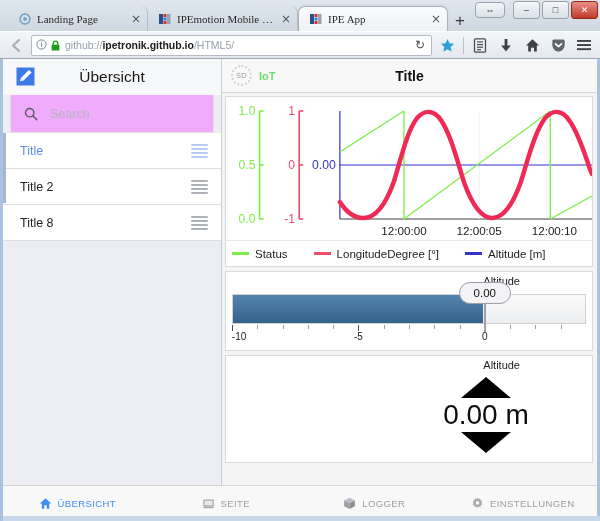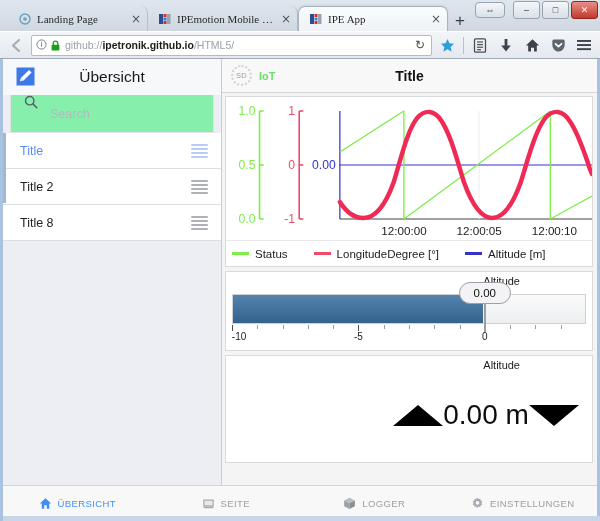--- a/index.html
+++ b/index.html
@@ -198,26 +198,26 @@
     position: absolute; left: 13px; top: 8px;
     width: 19px; height: 19px;
   }
   #left-title {
     width: 100%;
     text-align: center;
     font-size: 15.5px;
     color: #1a1a1a;
   }
   #search-row {
-    background: #86efac;
+    background: #f0abfc;
     height: 38px;
     margin: 0 7px;
     border: 1px solid #e2e4e8;
     border-top: none;
-    display: flex; 
+    display: flex; align-items: center;
     padding-left: 13px;
     flex: 0 0 38px;
     box-shadow: 0 1px 2px rgba(0,0,0,0.04);
   }
   #search-row .mag { margin-right: 12px; display: flex; }
   #search-input {
     border: none; outline: none;
     font-size: 12.5px;
     font-family: "Liberation Sans", sans-serif;
     color: #333;
@@ -364,21 +364,21 @@
     border-right: 1px solid #9d9fa6;
     margin-left: -1px;
     z-index: 2;
   }
 
   
   #gauge-inner {
     position: absolute;
     right: 36px; top: 16px; bottom: 4px;
     width: 140px;
-    display: flex; flex-direction: row;
+    display: flex; flex-direction: column;
     align-items: center; justify-content: center;
     gap: 0px;
   }
   .tri-up {
     width: 0; height: 0;
     border-left: 25px solid transparent;
     border-right: 25px solid transparent;
     border-bottom: 21px solid #000;
   }
   .tri-down {

